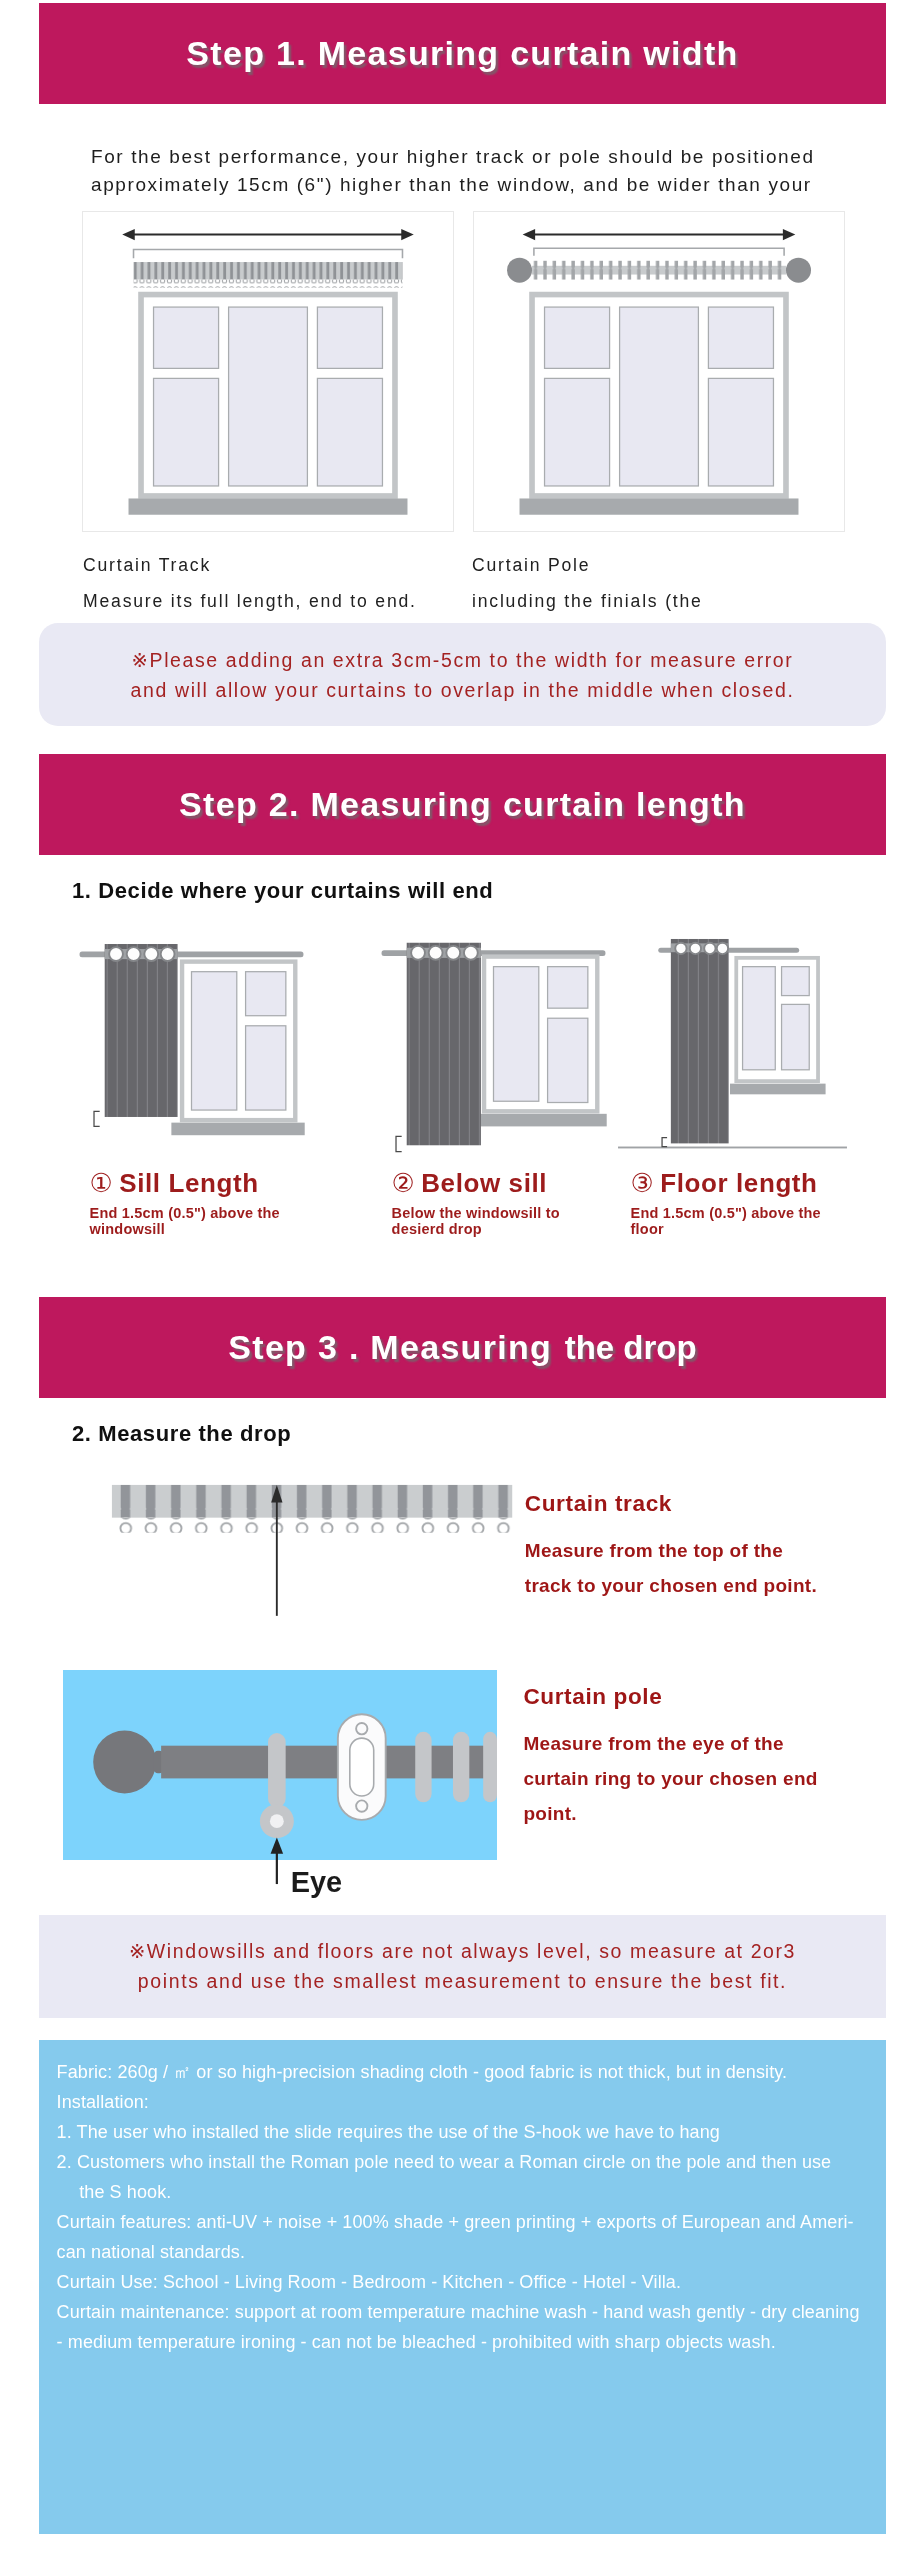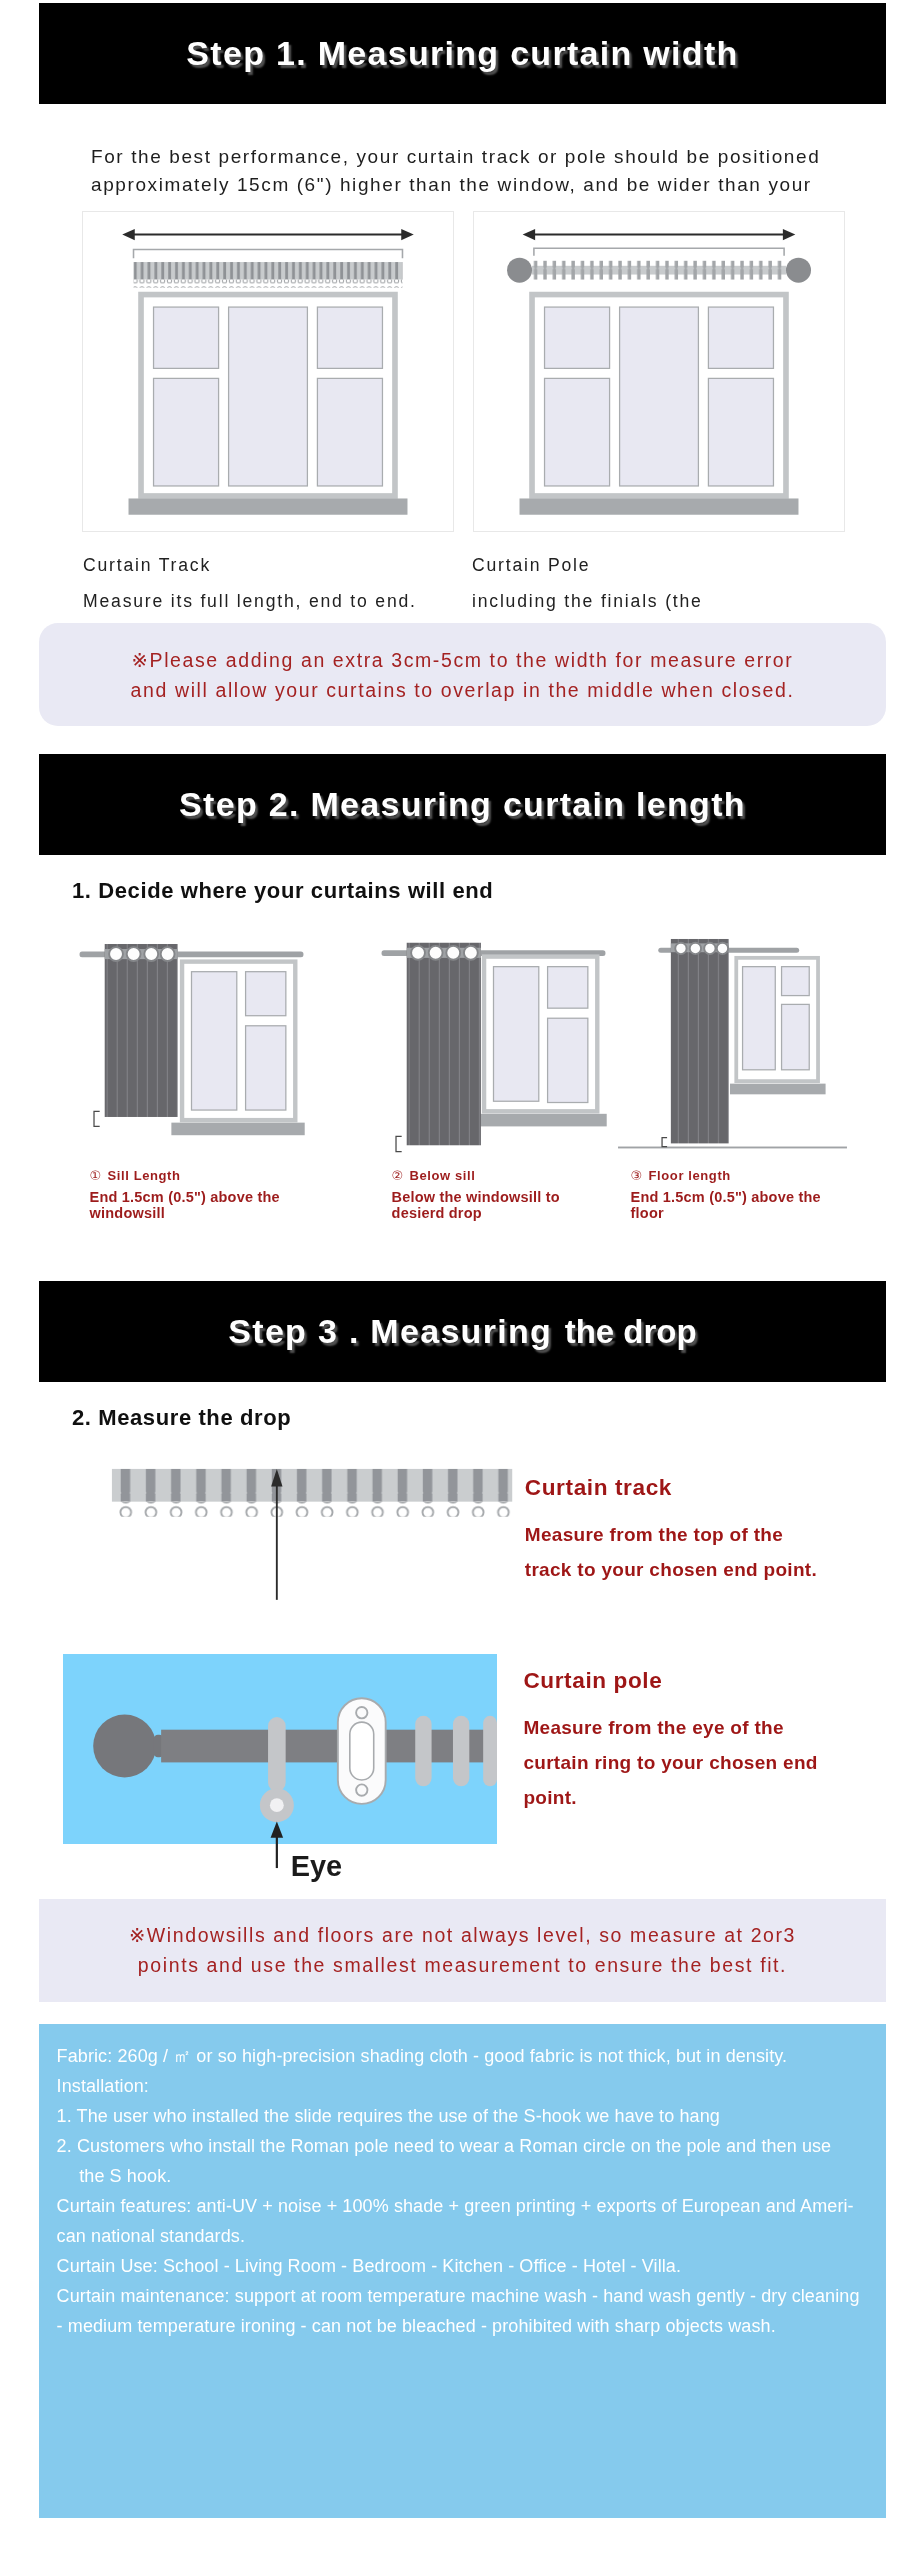--- a/index.html
+++ b/index.html
@@ -1,20 +1,20 @@
 <!DOCTYPE html>
 <html style="font-size:10px"><head>
 <meta charset="utf-8">
 <style>
   html,body{margin:0;padding:0;}
   body{width:910px;background:#ffffff;font-family:"Liberation Sans","DejaVu Sans",sans-serif;}
   .page{width:910px;min-height:2576px;padding-top:2.5px;overflow:hidden;position:relative;}
 
   
-  .banner{margin-left:39px;width:847px;height:101px;background:#000000;
+  .banner{margin-left:39px;width:847px;height:101px;background:#be185d;
           display:flex;align-items:center;justify-content:center;}
   .banner-text{font-size:34px;font-weight:bold;color:#ffffff;letter-spacing:1.3px;
                text-shadow:2.5px 3.1px 1.9px rgba(110,110,110,0.75);}
   .banner-sub{font-size:33px;font-weight:bold;color:#ffffff;margin-left:12.6px;letter-spacing:0px;
               text-shadow:2.5px 3.1px 1.9px rgba(110,110,110,0.75);}
   .banner2{margin-top:28px;}
   .banner3{margin-top:60px;}
 
   
   .intro{margin:39px 0 0 91px;font-size:19px;letter-spacing:1.6px;color:#1E1E1E;line-height:28px;}
@@ -31,21 +31,21 @@
   .note1{margin-top:8.8px;border-radius:19px;}
   .note2{margin-top:55px;text-align:center;}
 
   
   .h-black{margin:22.6px 0 0 72px;font-size:22px;font-weight:bold;color:#101010;letter-spacing:0.6px;}
   .diagrams2{display:flex;margin:21.4px 0 0 72px;}
   .d2col{width:239px;}
   .d2col.c2{margin-left:63px;}
   .d2col.c3{margin-left:0px;}
   .opt-caption{margin-top:7.5px;padding-left:17.6px;}
-  .opt-title{font-size:13px;color:#9D1C1C;}
+  .opt-title{font-size:26px;color:#9D1C1C;}
   .opt-num{font-weight:normal;margin-right:6.3px;}
   .opt-title b{letter-spacing:0.6px;}
   .opt-desc{font-size:14.5px;font-weight:bold;color:#9D1C1C;margin-top:6.3px;letter-spacing:0.2px;}
 
   
   .trackrow{display:flex;margin:29px 0 0 88px;}
   .track-text{margin-left:8.8px;padding-top:15px;}
   .red-h{font-size:22.6px;font-weight:bold;color:#9E1616;letter-spacing:0.6px;}
   .red-body{margin-top:16.4px;font-size:19px;font-weight:bold;color:#9E1616;line-height:35px;letter-spacing:0.3px;}
   .polerow{display:flex;margin:49px 0 0 63px;}
@@ -62,21 +62,21 @@
 </head>
 <body>
 
 <div class="page">
 
   <div class="banner">
     <span class="banner-text">Step 1. Measuring curtain width</span>
   </div>
 
   <div class="intro">
-    <div>For the best performance, your curtain track or pole should be positioned</div>
+    <div>For the best performance, your higher track or pole should be positioned</div>
     <div>approximately 15cm (6") higher than the window, and be wider than your</div>
   </div>
 
   <div class="diagrams1">
 
     <div class="diag-box">
       <svg width="370" height="319" viewBox="0 0 590 510">
         <defs>
           <pattern id="slatsA" width="11" height="28" patternUnits="userSpaceOnUse">
             <rect width="11" height="28" fill="#C8CBCD"></rect>

